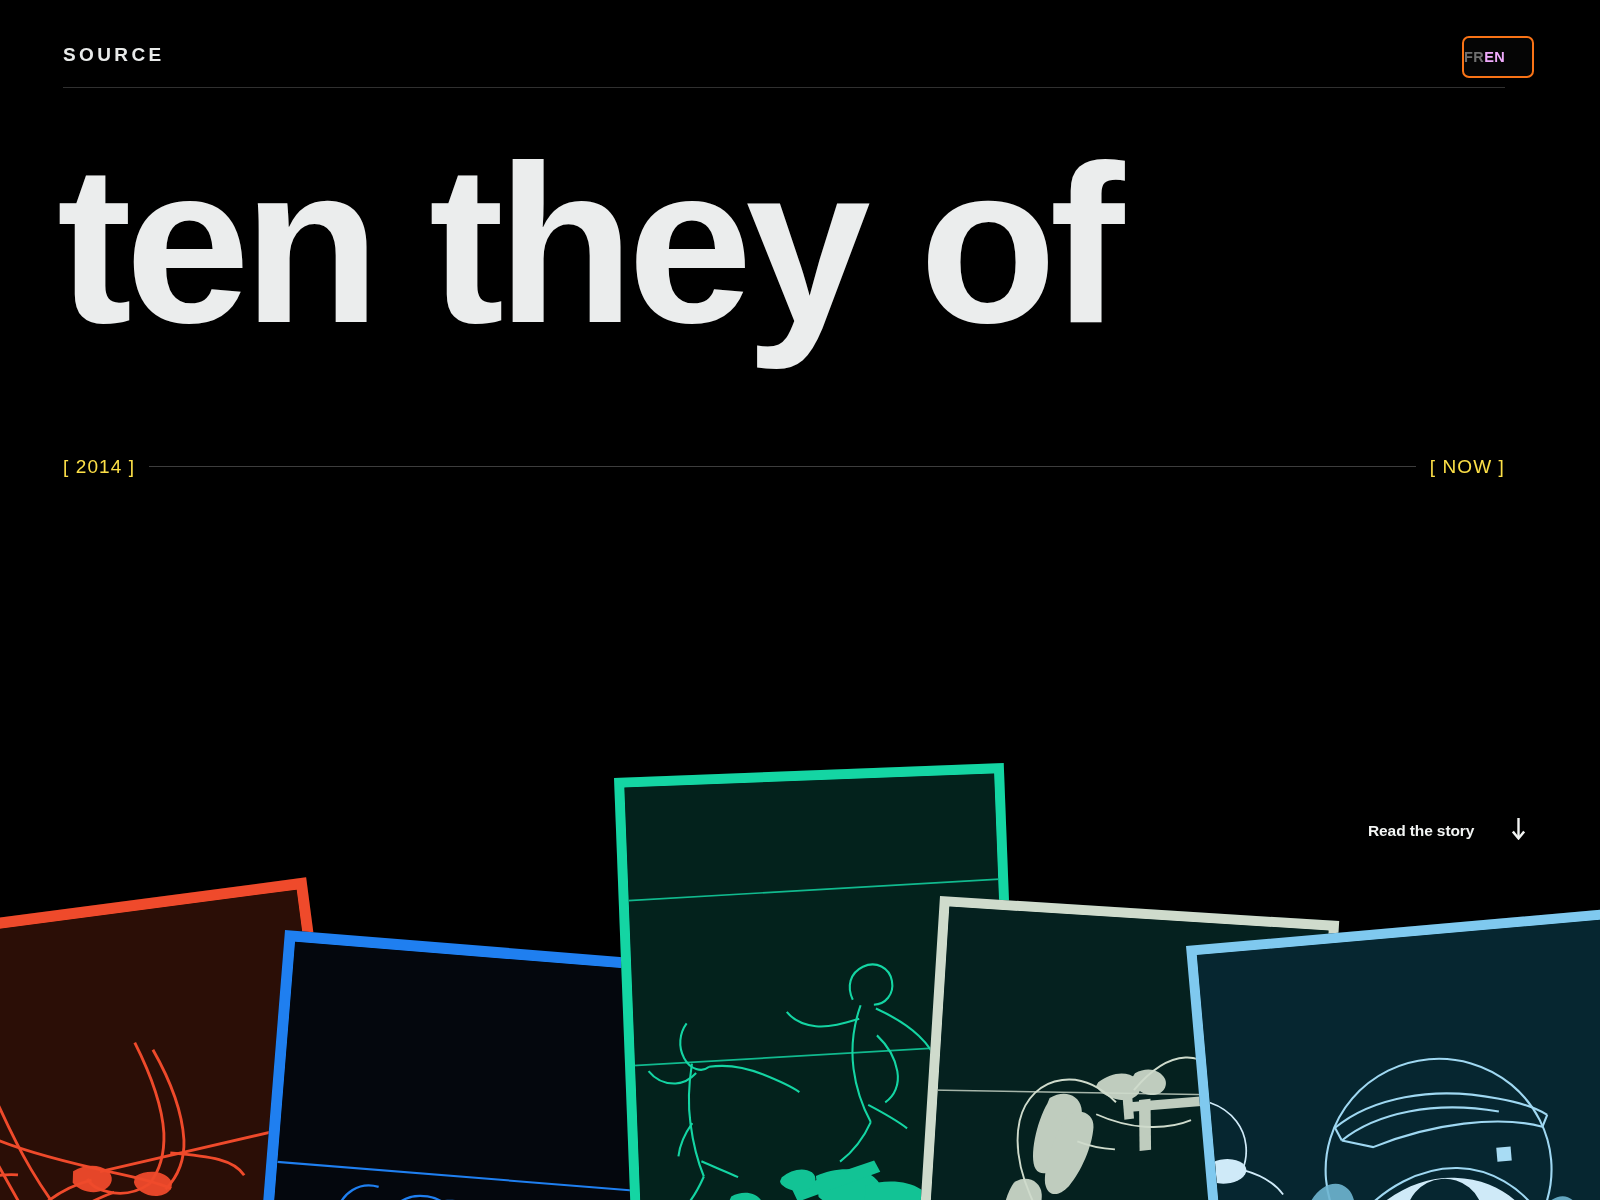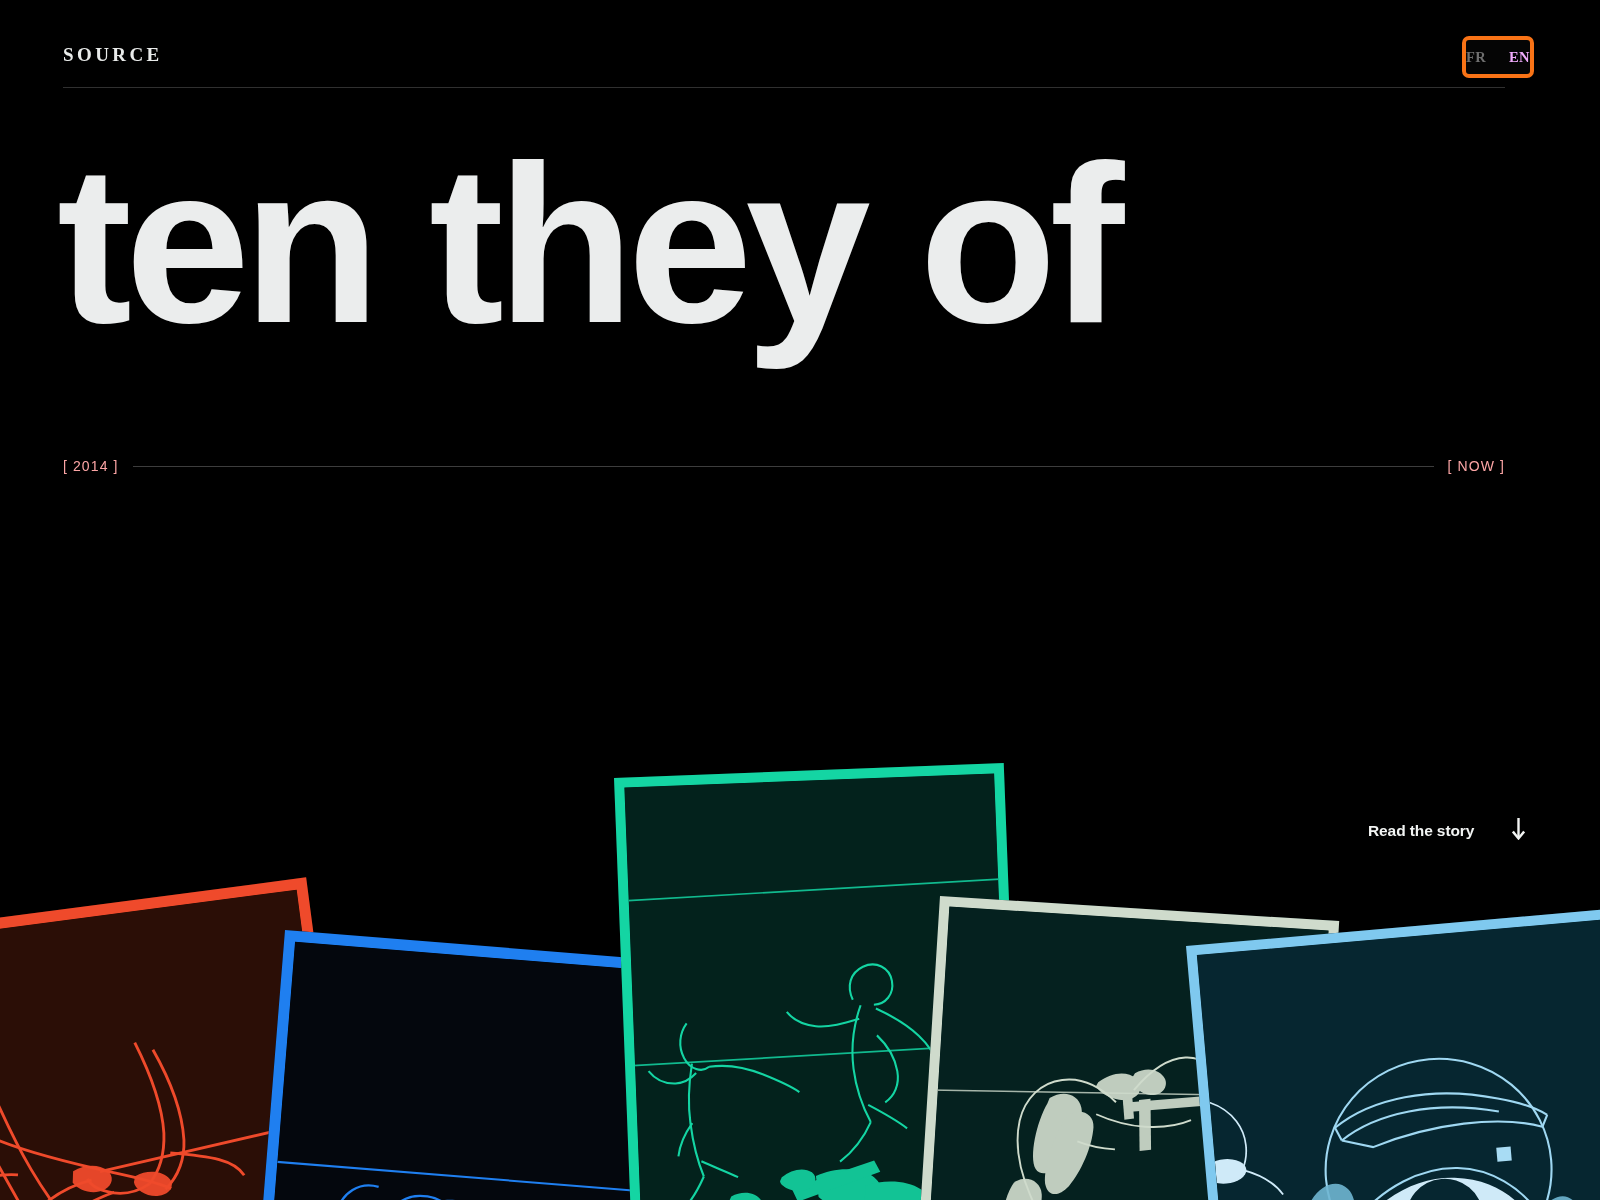--- a/index.html
+++ b/index.html
@@ -7,32 +7,32 @@
     width:1600px; height:1200px;
     background:#000000;
     overflow:hidden;
     font-family:"Liberation Sans", sans-serif;
     -webkit-font-smoothing:antialiased;
   }
   .page { position:relative; width:1600px; height:1200px; background:#000; overflow:hidden; }
 
   
   .header {
-    position:absolute; left:0; top:0; width:1600px; height:72px;font-family:Liberation Serif, serif;
+    position:absolute; left:0; top:0; width:1600px; height:72px;
   }
   .brand {
     position:absolute; left:63px; top:45px;
     font-size:19px; font-weight:700; letter-spacing:3.4px;
     color:#e9ebea; line-height:1;
   }
   .lang-toggle {
     position:absolute; left:1462px; top:36px;
     width:72px; height:42px;
-    border:4px solid #f97316; border-radius:7px;
-    display:flex; align-items:center; justify-content:space-between; gap:0;
+    border:2px solid #f97316; border-radius:7px;
+    display:flex; align-items:center; justify-content:flex-start; gap:0;
     background:#050505;
   }
   .lang {
     font-size:14.5px; font-weight:700; letter-spacing:0.4px; line-height:1;
   }
   .lang.inactive { color:#6f6f6f; }
   .lang.active  { color:#f0abfc; }
   .header-rule {
     position:absolute; left:63px; top:87px; width:1442px; height:1px;
     background:#303030;
@@ -50,22 +50,22 @@
     white-space:nowrap;
     transform:scaleX(1.0);
   }
 
   
   .timeline {
     position:absolute; left:63px; top:455px; width:1442px; height:22px;
     display:flex; align-items:center; gap:14px;
   }
   .tl-label {
-    font-size:14px; font-weight:500; letter-spacing:1.1px;
-    color:#fca5a5; white-space:nowrap; line-height:1;
+    font-size:19px; font-weight:500; letter-spacing:1.1px;
+    color:#fde047; white-space:nowrap; line-height:1;
   }
   .tl-line { flex:1; height:1px; background:#3d3d3d; }
 
   
   .lead {
     position:absolute; left:63px; top:578px; width:740px;
     font-size:40px; line-height:1.29; font-weight:400;
     letter-spacing:-0.4px;
     color:#c9cbca;
   }

